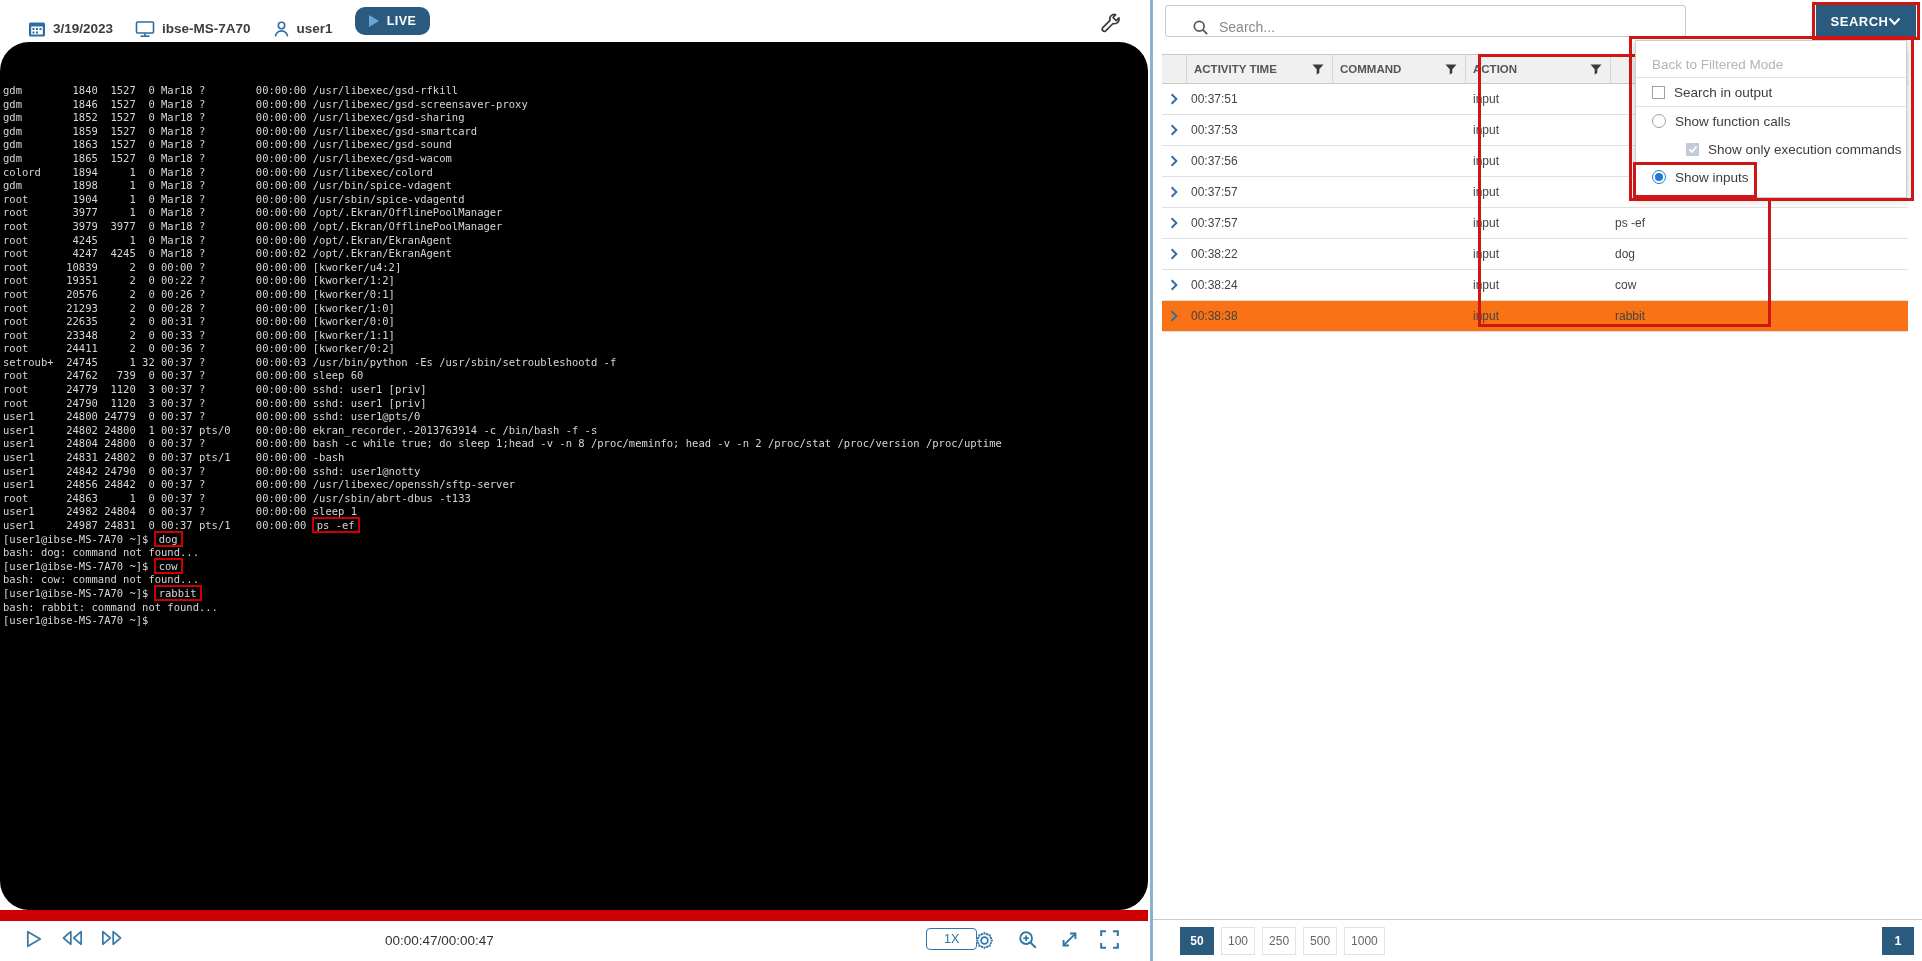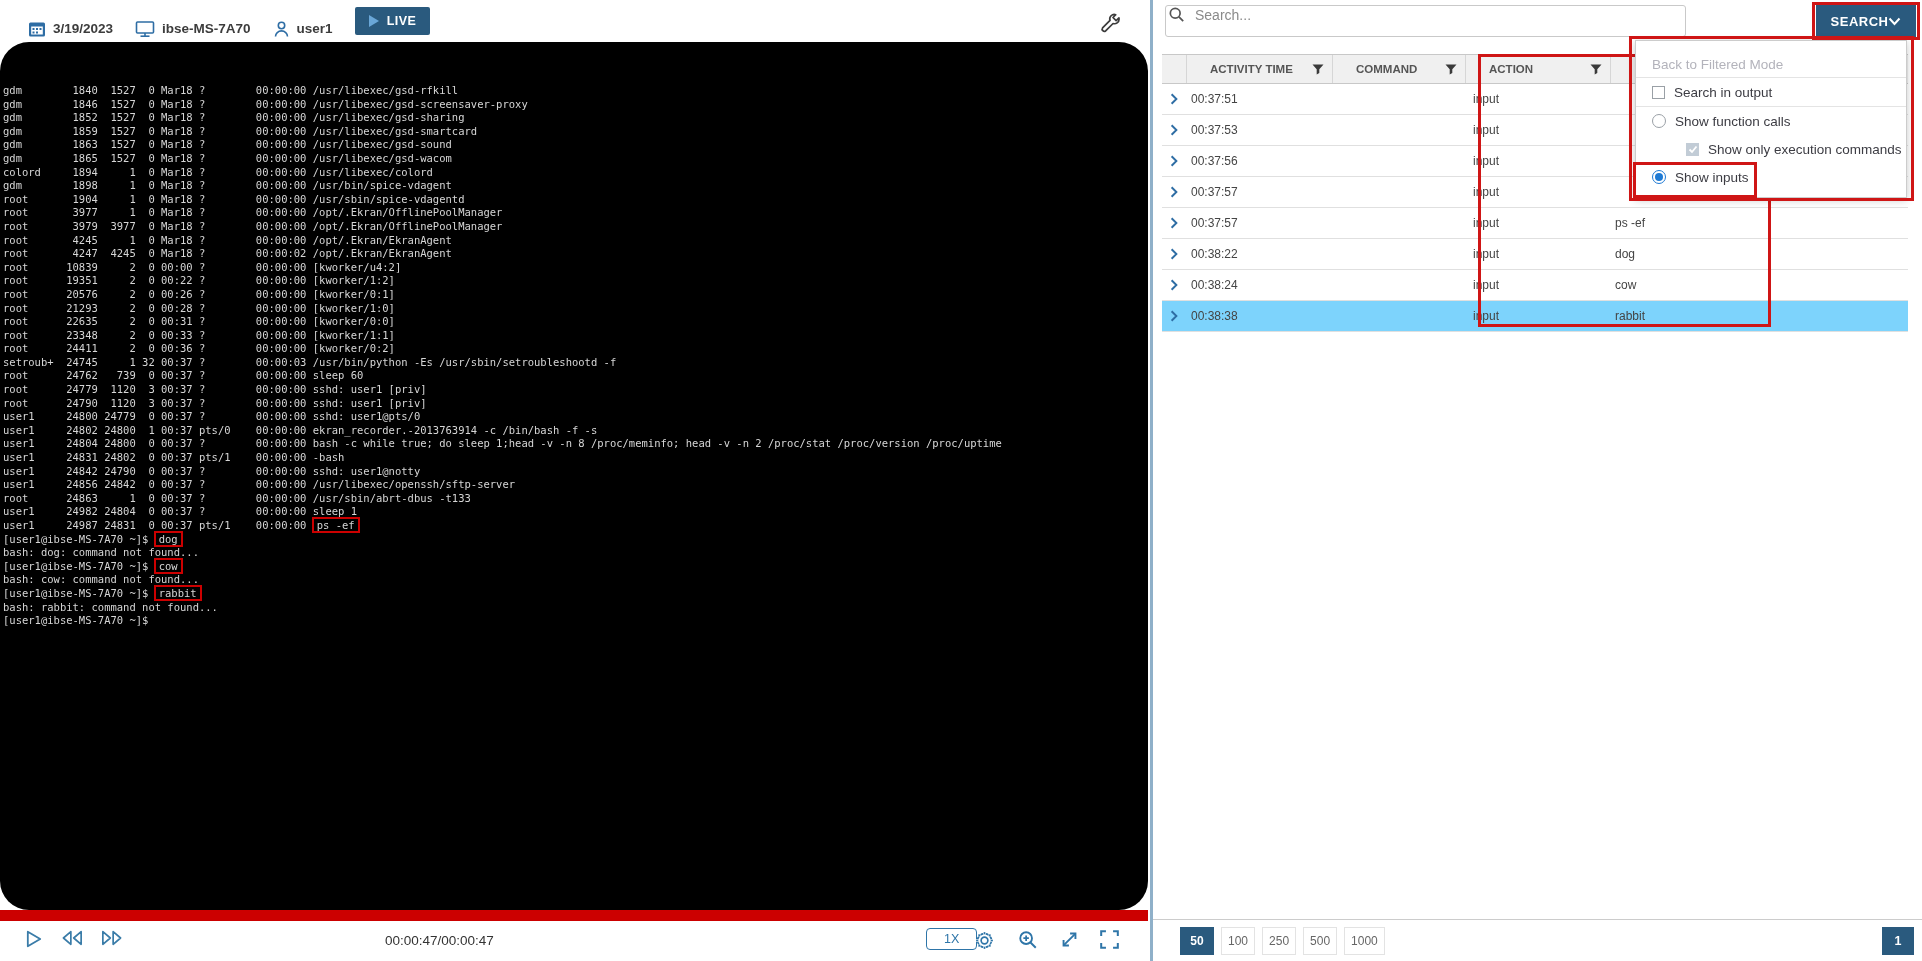--- a/index.html
+++ b/index.html
@@ -6,21 +6,21 @@
   .app{position:relative;width:1922px;height:961px;overflow:hidden;background:#fff;
        font-family:"Liberation Sans",sans-serif;color:#333;}
   svg{display:block;}
 
   
   .topbar{position:absolute;left:0;top:0;width:1148px;height:42px;background:#fff;
           display:flex;align-items:center;padding-left:28px;box-sizing:border-box;}
   .tb-item{display:flex;align-items:center;gap:7px;margin-right:22px;font-size:13.5px;
            font-weight:bold;color:#3c3c3c;margin-top:15px;}
   .live-btn{display:flex;align-items:center;gap:8px;background:#2a5a7e;color:#fff;
-            border:none;border-radius:2px;height:28px;padding:2px 14px;font-size:12.5px;
+            border:none;border-radius:10px;height:28px;padding:2px 14px;font-size:12.5px;
             font-weight:bold;letter-spacing:.5px;cursor:pointer;font-family:inherit;}
   .wrench{position:absolute;left:1100px;top:12px;}
 
   
   .terminal{position:absolute;left:0;top:42px;width:1148px;height:868px;background:#000;
             overflow:hidden;box-sizing:border-box;padding:42px 0 0 3px;border-radius:29px;}
   .tline{white-space:pre;font-family:"DejaVu Sans Mono",monospace;font-size:10.5px;
          line-height:13.6px;color:#d6d6d6;}
   .tbox{display:inline-block;border:2px solid #cc0000;padding:0 3px;margin:-3px -1px;
         line-height:12px;}
@@ -32,41 +32,41 @@
   .time-label{position:absolute;left:385px;top:12px;font-size:13.5px;color:#333;}
   .speed-btn{position:absolute;left:926px;top:7px;border:1.5px solid #2e75a8;color:#2e75a8;
              background:#fff;border-radius:4px;font-size:12.5px;padding:3px 17px;
              font-family:inherit;cursor:pointer;}
 
   
   .vdivider{position:absolute;left:1150px;top:0;width:3px;height:961px;background:#8fb0c9;}
 
   
   .search-box{position:absolute;left:1165px;top:5px;width:521px;height:32px;border:1px solid #c9c9c9;
-              border-radius:3px;background:#fff;display:flex;align-items:flex-start;box-sizing:border-box;
-              padding-left:2px;gap:8px;}
+              border-radius:3px;background:#fff;display:flex;align-items:flex-end;box-sizing:border-box;
+              padding-left:26px;gap:8px;}
   .search-box input{border:none;outline:none;flex:1;font-size:14px;color:#444;
                     font-family:inherit;background:transparent;}
   .search-box input::placeholder{color:#8a8a8a;}
   .search-btn{position:absolute;left:1816px;top:5px;width:100px;height:32px;background:#2a5a7e;
               color:#fff;border:none;font-weight:bold;font-size:13px;letter-spacing:.5px;
               display:flex;align-items:center;justify-content:center;cursor:pointer;
               font-family:inherit;}
 
   
   .grid{position:absolute;left:1162px;top:54px;width:746px;font-size:12px;color:#444;}
   .ghead{display:flex;height:30px;background:#f0f0f0;border-top:1px solid #c8c8c8;
          border-bottom:1px solid #c8c8c8;box-sizing:border-box;align-items:center;
          font-weight:bold;color:#555;font-size:11.5px;}
   .gc{box-sizing:border-box;height:100%;display:flex;align-items:center;}
   .gc0{width:24px;justify-content:center;}
   .gc1{width:146px;}.gc2{width:133px;}.gc3{width:145px;}.gc4{width:286px;}
-  .hcell{justify-content:space-between;padding:0 8px 0 23px;border-left:1px solid #d6d6d6;cursor:pointer;}
+  .hcell{justify-content:space-between;padding:0 8px 0 7px;border-left:1px solid #d6d6d6;cursor:pointer;}
   .trow{display:flex;height:30px;border-bottom:1px solid #e0e0e0;align-items:center;background:#fff;}
-  .trow.sel{background:#7dd3fc;align-items:center;}
+  .trow.sel{background:#f97316;align-items:center;}
   .cellpad{padding-left:5px;}
 
   
   .redbox{position:absolute;border:3px solid #cf1515;box-sizing:border-box;pointer-events:none;}
   .rb-action{left:1478px;top:54px;width:293px;height:273px;z-index:4;}
   .rb-dropdown{left:1629px;top:36px;width:285px;height:165px;z-index:7;}
   .rb-showinputs{left:1633px;top:162px;width:124px;height:36px;z-index:8;}
   .rb-search{left:1812px;top:2px;width:108px;height:38px;z-index:7;}
 
   

